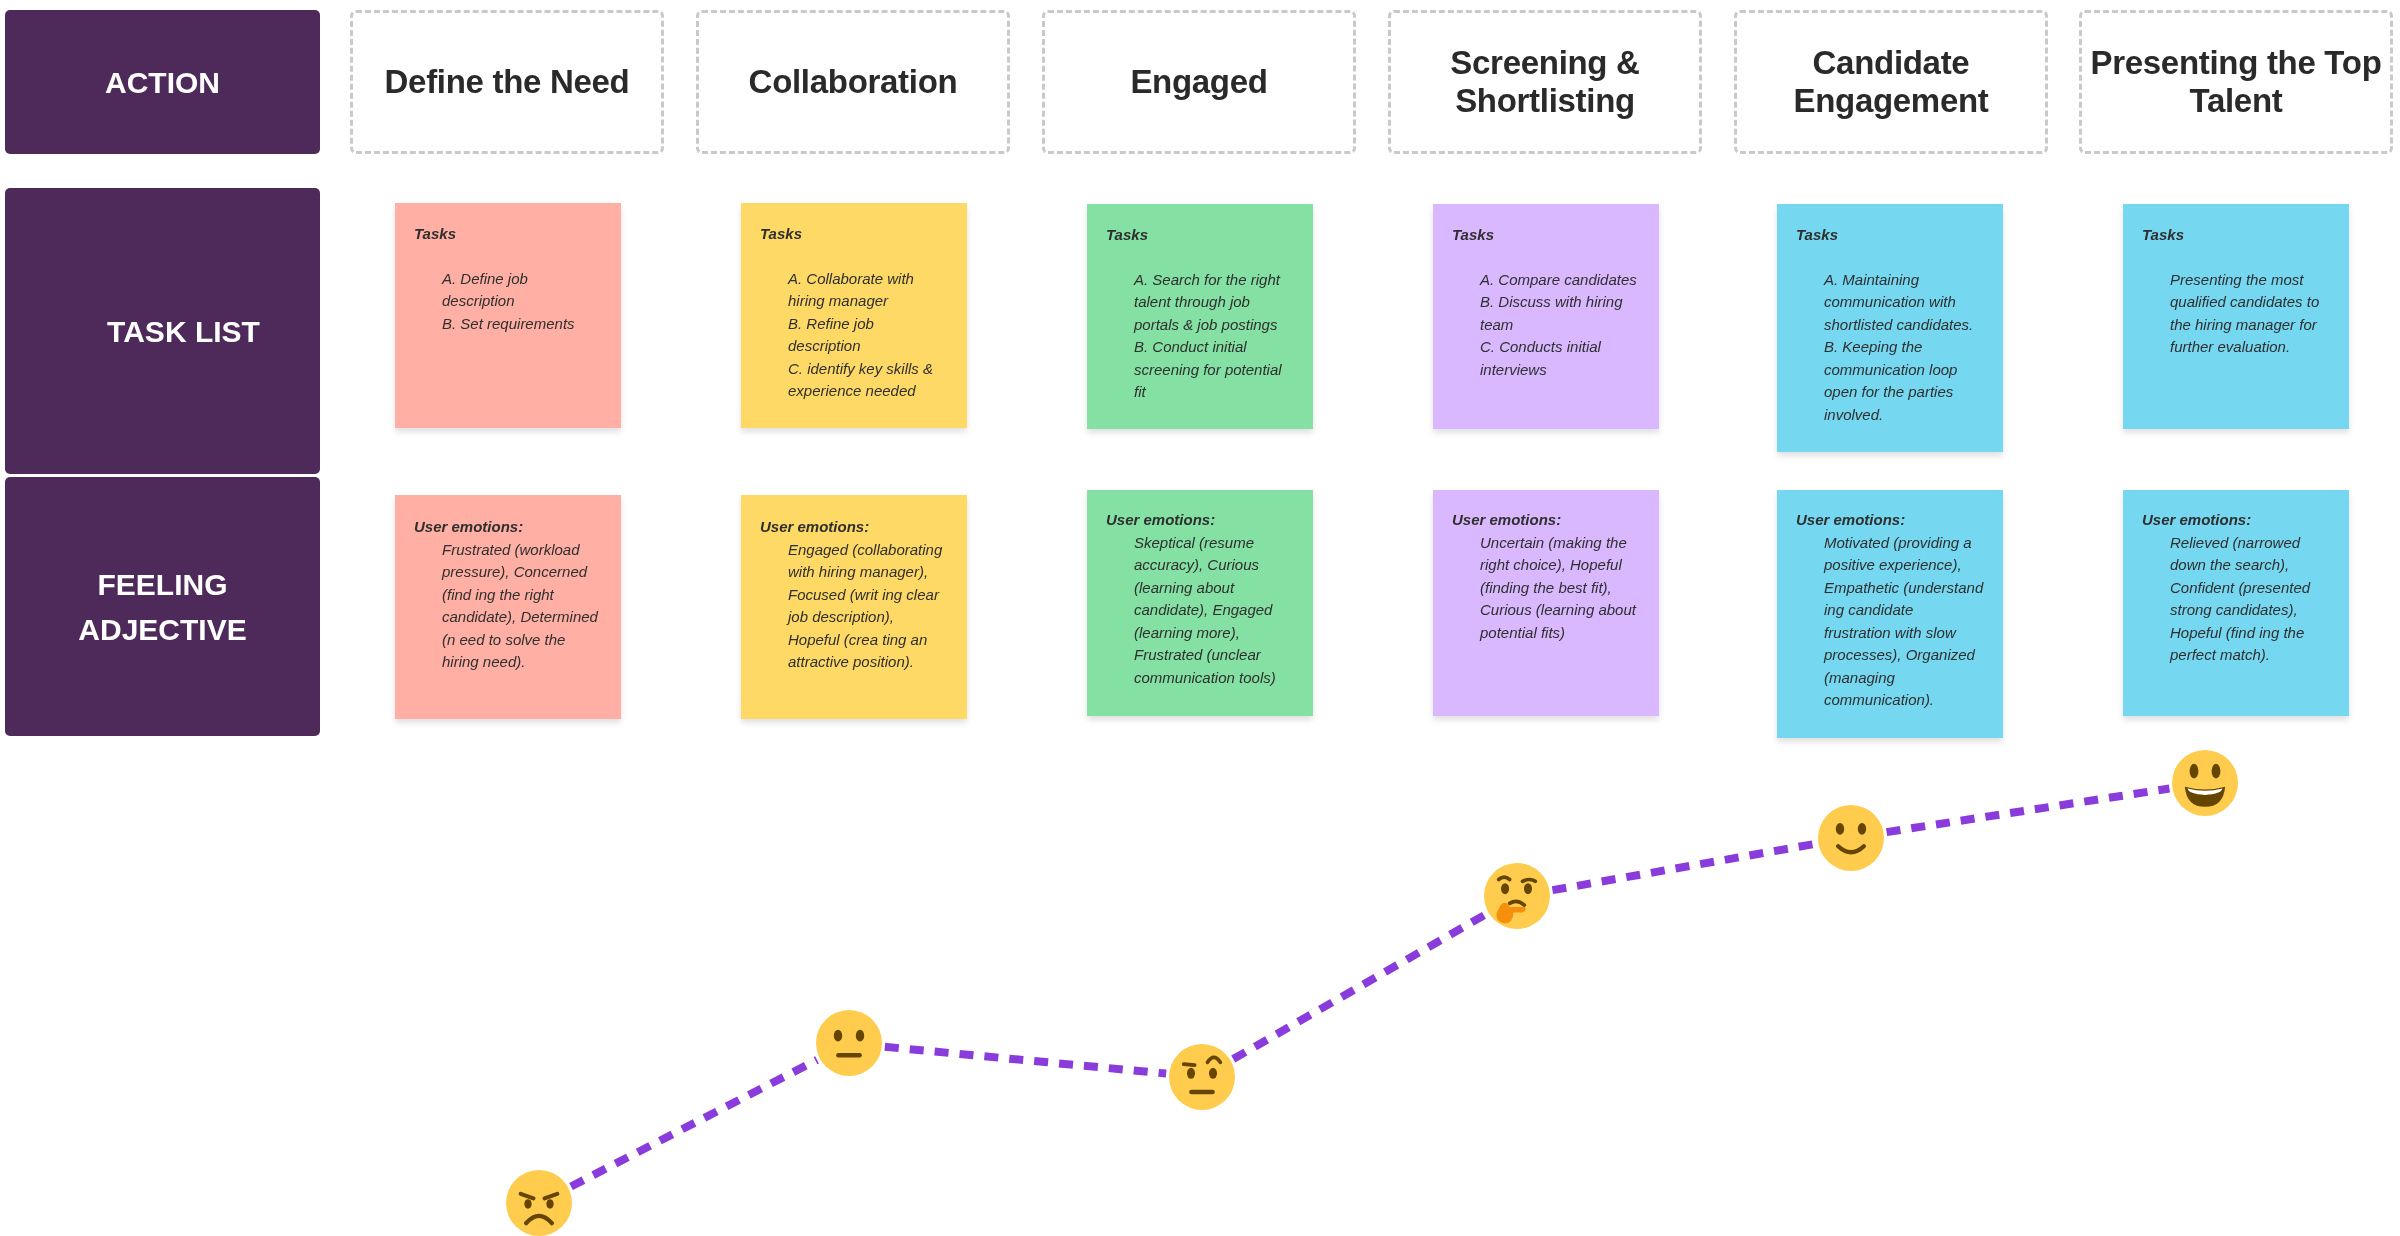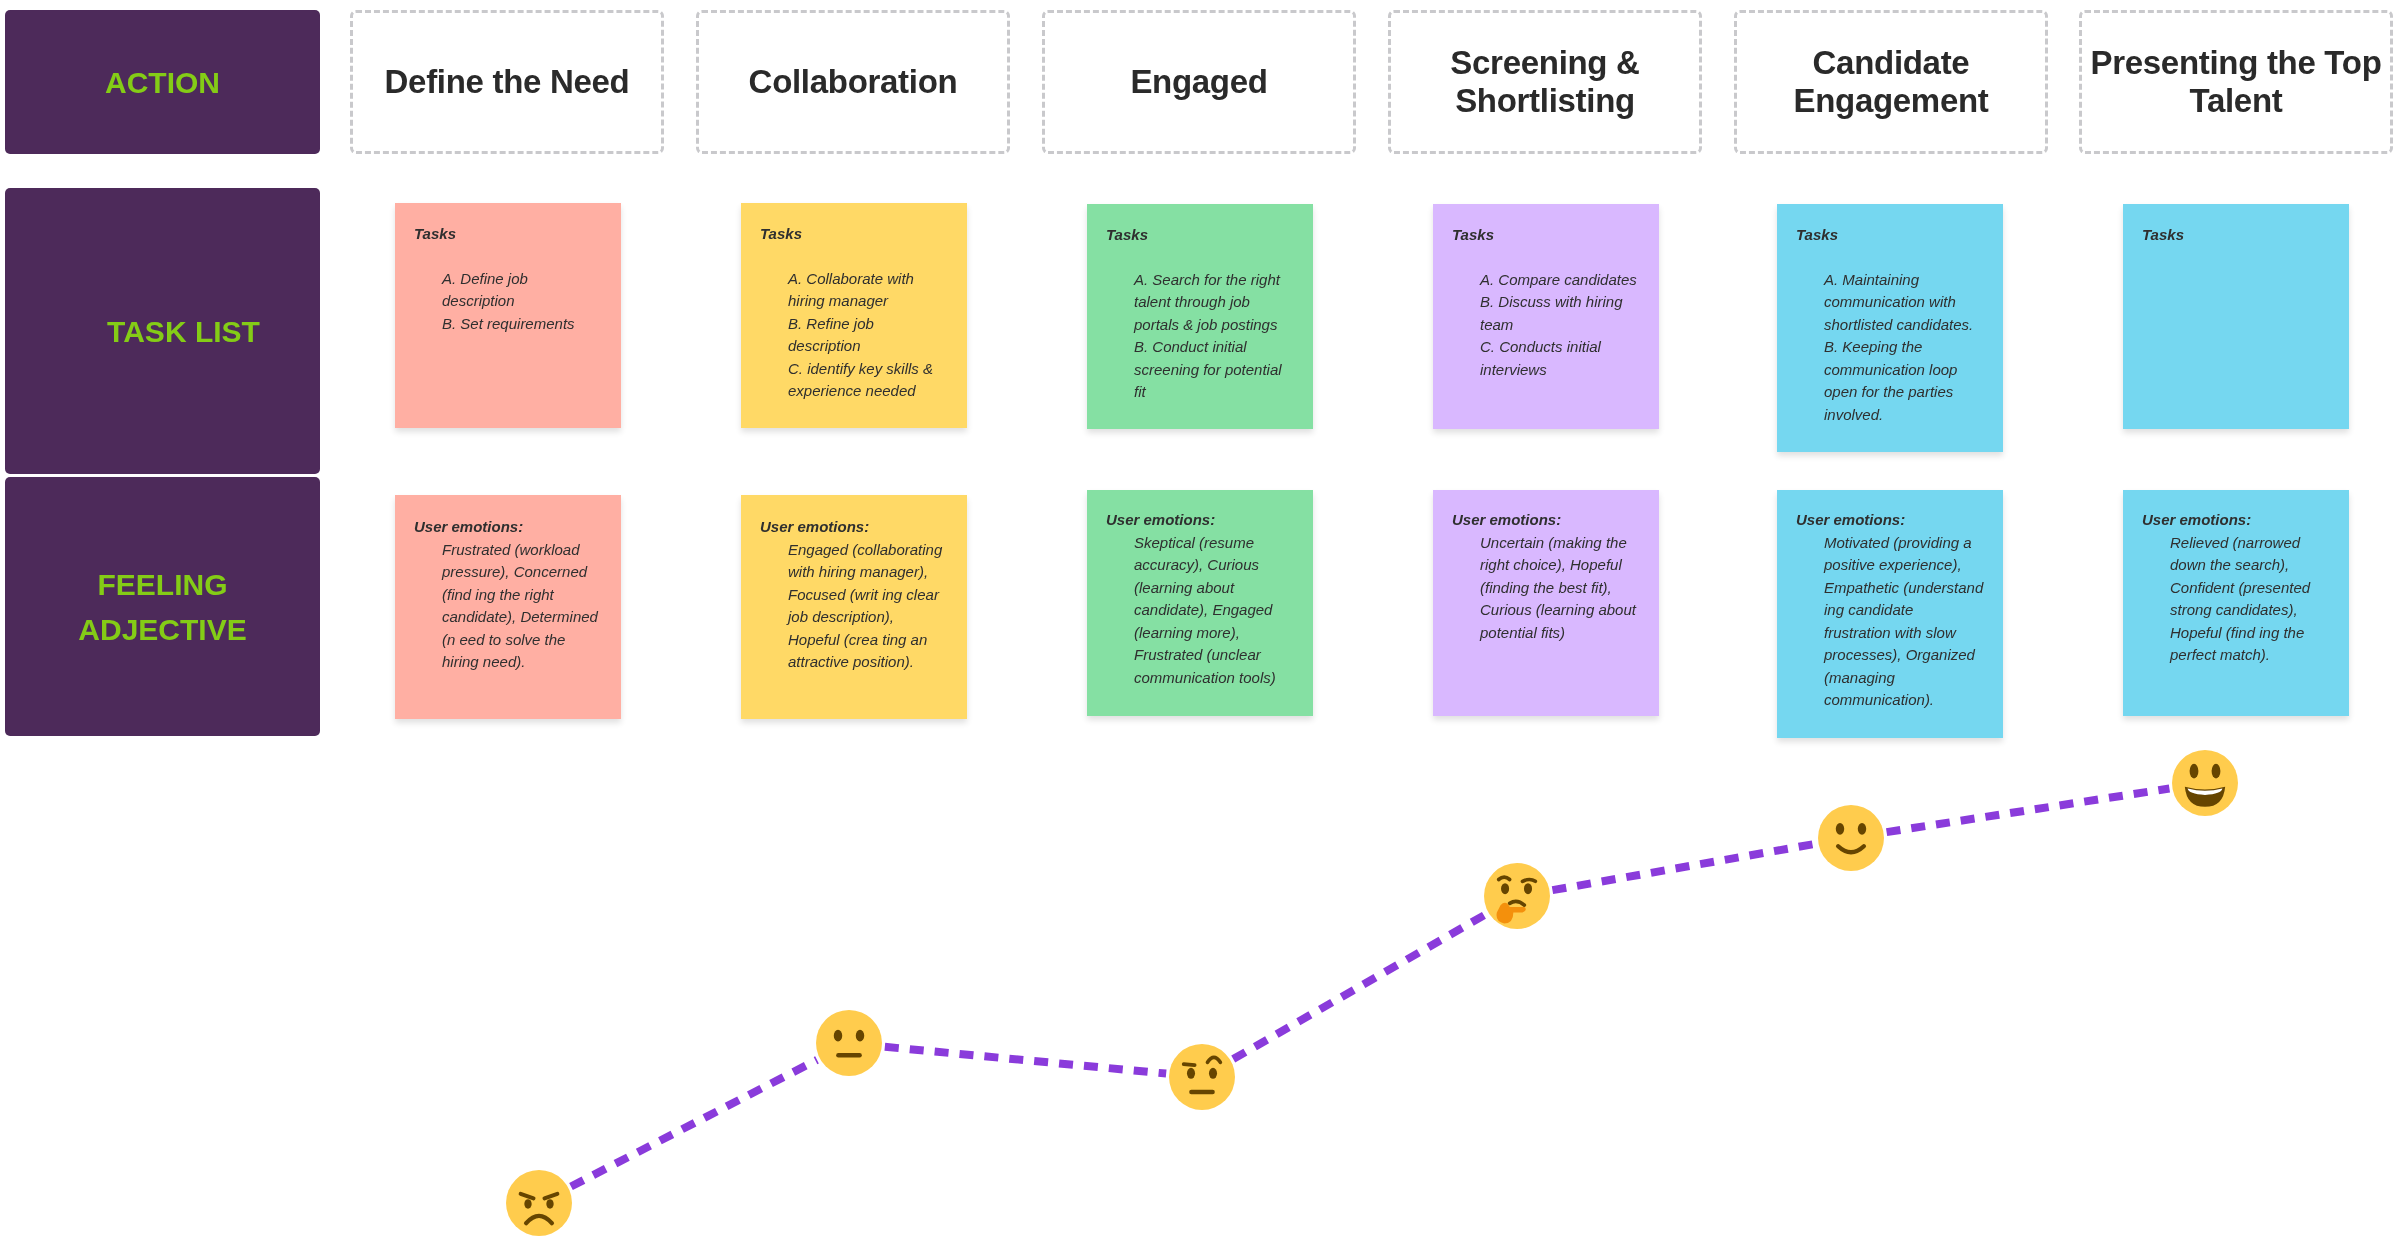--- a/index.html
+++ b/index.html
@@ -3,21 +3,21 @@
 <meta charset="utf-8">
 <style>
   * { box-sizing: border-box; margin: 0; padding: 0; }
   html, body { width: 2400px; height: 1236px; background: #ffffff; overflow: hidden; }
   body { position: relative; font-family: "Liberation Sans", "DejaVu Sans", sans-serif; color: #2b2b2b; }
 
   .row-label {
     position: absolute; left: 5px; width: 315px;
     background: #4d2a5a; border-radius: 5px;
     display: flex; align-items: center; justify-content: center; text-align: center;
-    color: #84cc16; font-weight: 700; font-size: 30px; line-height: 45px;
+    color: #ffffff; font-weight: 700; font-size: 30px; line-height: 45px;
   }
   #label-action { top: 10px; height: 144px; }
   #label-tasks { top: 188px; height: 286px; padding-left: 42px; }
   #label-feeling { top: 477px; height: 259px; padding: 0 40px; }
 
   .stage {
     position: absolute; top: 10px; height: 144px; width: 314px;
     border: 3px dashed #c9c9cc; border-radius: 6px; background: #ffffff;
     display: flex; align-items: center; justify-content: center; text-align: center;
     font-weight: 700; font-size: 33px; color: #2a2a2a; letter-spacing: -0.3px;
@@ -102,20 +102,21 @@
 B. Discuss with hiring team
 C. Conducts initial interviews</span>
 </div>
 <div class="sticky tasks c-cyan" style="left:1777px;top:204px;height:248px">
   <span class="s-title">Tasks</span>
   <span class="s-body">A. Maintaining communication with shortlisted candidates.
 B. Keeping the communication loop open for the parties involved.</span>
 </div>
 <div class="sticky tasks c-cyan" style="left:2123px;top:204px;height:225px">
   <span class="s-title">Tasks</span>
+  <span class="s-body">Presenting the most qualified candidates to the hiring manager for further evaluation.</span>
 </div>
 
 <div class="sticky c-pink" style="left:395px;top:495px;height:224px;padding-top:21px">
   <span class="s-title">User emotions:</span>
   <span class="s-body">Frustrated (workload pressure), Concerned (find ing the right candidate), Determined (n eed to solve the hiring need).</span>
 </div>
 <div class="sticky c-yellow" style="left:741px;top:495px;height:224px;padding-top:21px">
   <span class="s-title">User emotions:</span>
   <span class="s-body">Engaged (collaborating with hiring manager), Focused (writ ing clear job description), Hopeful (crea ting an attractive position).</span>
 </div>

